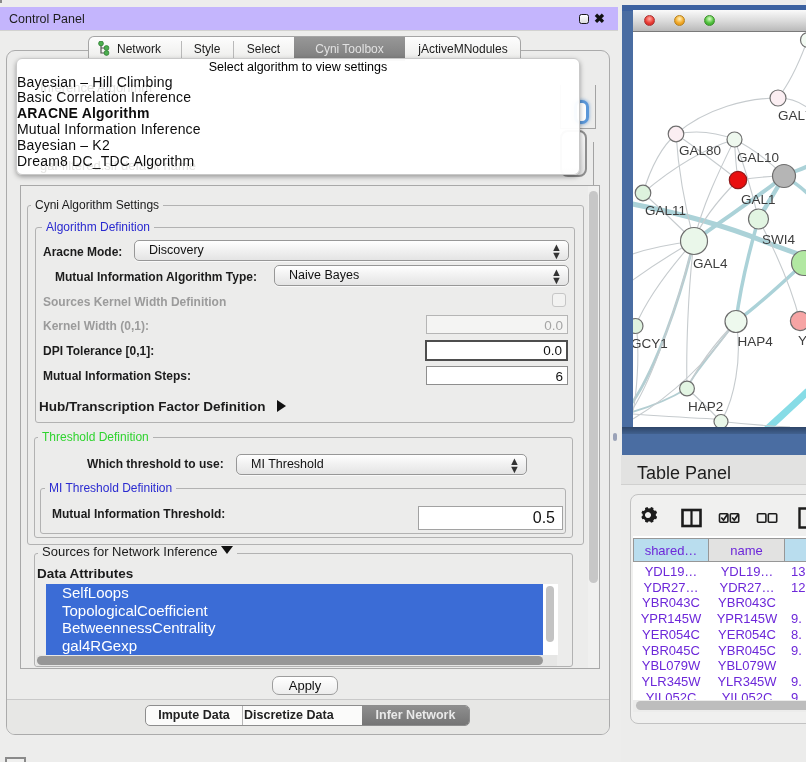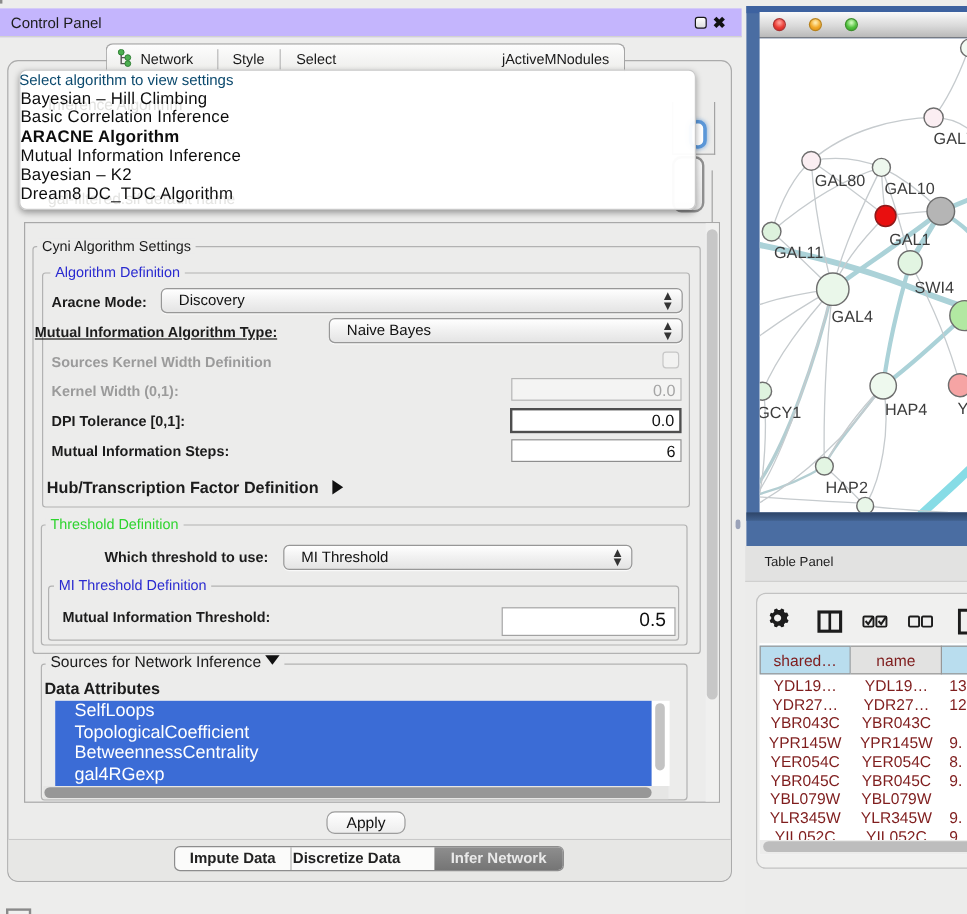--- a/index.html
+++ b/index.html
@@ -34,21 +34,21 @@
 <div class="abs" style="left:589px;top:191px;width:9px;height:392px;background:#c7c7c7;border-radius:5px;"></div>
 
 <div class="grp" style="left:27px;top:205px;width:557px;height:340px;"></div>
 <div class="gt" style="left:31px;top:199px;color:#1a1a1a;">Cyni Algorithm Settings</div>
 
 <div class="grp" style="left:35px;top:227px;width:540px;height:196px;"></div>
 <div class="gt" style="left:42px;top:221px;color:#2a2ad0;">Algorithm Definition</div>
 
 <div class="abs lbl" style="left:43px;top:245px;">Aracne Mode:</div>
 <div class="combo" style="left:134px;top:240px;width:435px;">Discovery<span class="ud">▲<br>▼</span></div>
-<div class="abs lbl" style="left:29px;top:270px;text-decoration:underline;">Mutual Information Algorithm Type:</div>
+<div class="abs lbl" style="left:55px;top:270px;">Mutual Information Algorithm Type:</div>
 <div class="combo" style="left:274px;top:265px;width:295px;">Naive Bayes<span class="ud">▲<br>▼</span></div>
 <div class="abs lbl dis" style="left:43px;top:295px;">Sources Kernel Width Definition</div>
 <div class="abs" style="left:552px;top:293px;width:14px;height:14px;border:1px solid #c6c6c6;border-radius:3px;background:#f2f2f1;"></div>
 <div class="abs lbl dis" style="left:43px;top:319px;">Kernel Width (0,1):</div>
 <div class="inp" style="left:426px;top:315px;width:142px;height:19px;background:#f4f4f3;border:1px solid #b5b5b5;color:#a5a5a5;">0.0</div>
 <div class="abs lbl" style="left:43px;top:344px;">DPI Tolerance [0,1]:</div>
 <div class="inp" style="left:425px;top:340px;width:143px;height:21px;border:2px solid #4e4e4e;line-height:17px;">0.0</div>
 <div class="abs lbl" style="left:43px;top:369px;">Mutual Information Steps:</div>
 <div class="inp" style="left:426px;top:366px;width:142px;height:19px;border:1px solid #8e8e8e;">6</div>
 <div class="abs lbl" style="left:39px;top:399px;font-size:13.5px;">Hub/Transcription Factor Definition</div>
@@ -89,30 +89,31 @@
         <circle cx="3" cy="2.5" r="2.4" fill="#4caf50" stroke="#2e7d32" stroke-width="0.8"></circle>
         <circle cx="8.5" cy="7" r="2.4" fill="#4caf50" stroke="#2e7d32" stroke-width="0.8"></circle>
         <circle cx="8.5" cy="12" r="2.4" fill="#4caf50" stroke="#2e7d32" stroke-width="0.8"></circle>
       </svg>
       <span class="abs" style="left:28px;top:5px;">Network</span>
     </div>
  <div class="abs" style="left:92px;top:4px;width:1px;height:17px;background:#b9b9b9;"></div>
  <div class="abs" style="left:92px;top:5px;width:52px;text-align:center;">Style</div>
  <div class="abs" style="left:144px;top:4px;width:1px;height:17px;background:#b9b9b9;"></div>
  <div class="abs" style="left:144px;top:5px;width:61px;text-align:center;">Select</div>
+ <div class="abs" style="left:205px;top:0;width:111px;height:24px;background:linear-gradient(#979797,#7d7d7d);color:#e2e2e2;text-align:center;padding-top:5px;">Cyni Toolbox</div>
  <div class="abs" style="left:316px;top:5px;width:116px;text-align:center;">jActiveMNodules</div>
 </div>
 
 <div class="abs" style="left:560px;top:85px;width:36px;height:44px;border:1px solid #a3a3a3;border-top:none;background:#ececeb;"></div>
 <div class="abs" style="left:574px;top:100px;width:15px;height:24px;border:3px solid #5b97d8;border-radius:7px;background:#fff;box-shadow:0 0 3px 1px rgba(110,160,215,.55);"></div>
 <div class="abs" style="left:560px;top:130px;width:27px;height:47px;border:2px solid #8f8f8f;border-radius:8px;background:linear-gradient(#f8f8f8,#e6e6e6);"></div>
 <div class="abs" style="left:560px;top:142px;width:34px;height:43px;border-right:1px solid #a3a3a3;"></div>
 
 <div class="abs" style="left:16px;top:58px;width:564px;height:117px;background:rgba(255,255,255,.96);border:1px solid #c9c9c9;border-radius:6px;box-shadow:0 2px 5px rgba(0,0,0,.35);"></div>
-<div class="abs" style="left:16px;top:60px;width:564px;text-align:left;font-size:12.5px;color:#0c4a6e;">Select algorithm to view settings</div>
+<div class="abs" style="left:16px;top:60px;width:564px;text-align:center;font-size:12.5px;color:#000000;">Select algorithm to view settings</div>
 <div class="abs" style="left:40px;top:80px;font-size:13px;color:#e2e2e0;">Inference Algorithm</div>
 <div class="abs" style="left:40px;top:158px;font-size:13px;color:#e4e4e2;">gal-filtered.sif default name</div>
 <div class="abs" style="left:17px;top:74.5px;font-size:14px;letter-spacing:0.2px;color:#0d0d0d;line-height:15.85px;white-space:nowrap;">Bayesian – Hill Climbing<br>Basic Correlation Inference<br><span class="b">ARACNE Algorithm</span><br>Mutual Information Inference<br>Bayesian – K2<br>Dream8 DC_TDC Algorithm</div>
 
 <div class="abs" style="left:622px;top:5px;width:184px;height:450px;background:#4a6da2;"></div>
 <div class="abs" style="left:622px;top:5px;width:184px;height:6px;background:#3d62a0;"></div>
 
 <div class="abs" style="left:633px;top:10px;width:173px;height:22px;background:linear-gradient(#fafafa,#d9d9d9 55%,#b9b9b9);border-bottom:1px solid #7a7a7a;">
  <div class="abs" style="left:11px;top:5px;width:11px;height:11px;border-radius:50%;background:radial-gradient(circle at 50% 32%,#ff9a93 8%,#ea3d35 55%,#c81e1e);border:0.5px solid #a33;"></div>
  <div class="abs" style="left:41px;top:5px;width:11px;height:11px;border-radius:50%;background:radial-gradient(circle at 50% 32%,#ffe9a8 8%,#f2a929 55%,#d88a10);border:0.5px solid #b7821d;"></div>
@@ -192,21 +193,21 @@
  <text x="737.5" y="346">HAP4</text>
  <text x="798" y="345">Y</text>
  <text x="688" y="411">HAP2</text>
 </g>
 </svg>
 </div>
 
 <div class="abs" style="left:622px;top:427px;width:184px;height:7px;background:linear-gradient(#2e4568,#41618f);"></div>
 
 <div class="abs" style="left:621px;top:455px;width:185px;height:30px;background:#e2e2e1;border-bottom:1px solid #d0d0cf;">
- <div class="abs" style="left:16px;top:8px;font-size:11px;color:#1d1d1d;">Table Panel</div>
+ <div class="abs" style="left:16px;top:8px;font-size:18px;color:#1d1d1d;">Table Panel</div>
 </div>
 <div class="abs" style="left:621px;top:485px;width:185px;height:277px;background:#ececeb;"></div>
 
 <div class="abs" style="left:630px;top:494px;width:185px;height:230px;border:1px solid #c2c2c2;border-radius:8px 0 0 8px;background:#f0f0ef;"></div>
 
 <svg class="abs" style="left:633px;top:500px;" width="173" height="36" viewBox="0 0 173 36">
  <g fill="#1c1c1c">
       <path d="M21.5 10.4 l1.6 .3 a7.3 7.3 0 0 1 1 2.4 l-1.3 1 a6 6 0 0 1 0 1.7 l1.3 1 a7.3 7.3 0 0 1 -1 2.4 l-1.6 -.2 a6 6 0 0 1 -1.2 1.2 l.2 1.6 a7.3 7.3 0 0 1 -2.4 1 l-1 -1.3 a6 6 0 0 1 -1.7 0 l-1 1.3 a7.3 7.3 0 0 1 -2.4 -1 l.2 -1.6 a6 6 0 0 1 -1.2 -1.2 l-1.6 .2 a7.3 7.3 0 0 1 -1 -2.4 l1.3 -1 a6 6 0 0 1 0 -1.7 l-1.3 -1 a7.3 7.3 0 0 1 1 -2.4 l1.6 .3 a6 6 0 0 1 1.2 -1.3 l-.2 -1.6 a7.3 7.3 0 0 1 2.4 -1 l1 1.3 a6 6 0 0 1 1.7 0 l1 -1.3 a7.3 7.3 0 0 1 2.4 1 l-.2 1.6 a6 6 0 0 1 1.2 1.3 z M15 12 a3 3 0 1 0 .001 0 z"></path>
     </g>
  <rect x="49.5" y="10" width="18" height="16" fill="none" stroke="#1c1c1c" stroke-width="2.6"></rect>
@@ -215,21 +216,21 @@
   <rect x="86.5" y="13.8" width="8.4" height="8.4" rx="1"></rect>
       <rect x="97.3" y="13.8" width="8.4" height="8.4" rx="1"></rect>
   <path d="M88.3 17.5 l2.2 2.6 4.2 -6.2" stroke-width="1.7"></path>
       <path d="M99.1 17.5 l2.2 2.6 4.2 -6.2" stroke-width="1.7"></path>
   <rect x="124.5" y="13.8" width="8.4" height="8.4" rx="1"></rect>
       <rect x="135.3" y="13.8" width="8.4" height="8.4" rx="1"></rect>
  </g>
  <path d="M166.5 8.5 h10 l5 5 v14 h-15 z" fill="none" stroke="#1c1c1c" stroke-width="2.4"></path>
 </svg>
 
-<div class="abs" style="left:633px;top:536px;width:173px;height:176px;background:#fff;font-size:13px;color:#7f1d1d;">
+<div class="abs" style="left:633px;top:536px;width:173px;height:176px;background:#fff;font-size:13px;color:#6d28d9;">
  <div class="abs" style="left:0;top:2px;width:76px;height:24px;background:#b9ddee;border:1px solid #979797;text-align:center;line-height:23px;">shared…</div>
  <div class="abs" style="left:76px;top:2px;width:76px;height:24px;background:#e2e2e1;border:1px solid #979797;border-left:none;text-align:center;line-height:23px;">name</div>
  <div class="abs" style="left:152px;top:2px;width:30px;height:24px;background:#b9ddee;border:1px solid #979797;border-left:none;"></div>
  <div class="abs" style="left:0;top:28px;width:76px;text-align:center;line-height:15.7px;">YDL19…<br>YDR27…<br>YBR043C<br>YPR145W<br>YER054C<br>YBR045C<br>YBL079W<br>YLR345W<br>YIL052C</div>
  <div class="abs" style="left:76px;top:28px;width:76px;text-align:center;line-height:15.7px;">YDL19…<br>YDR27…<br>YBR043C<br>YPR145W<br>YER054C<br>YBR045C<br>YBL079W<br>YLR345W<br>YIL052C</div>
  <div class="abs" style="left:158px;top:28px;width:20px;line-height:15.7px;">13<br>12<br>&nbsp;<br>9.<br>8.<br>9.<br>&nbsp;<br>9.<br>9.</div>
  <div class="abs" style="left:0;top:164px;width:173px;height:12px;background:#ececeb;"></div>
  <div class="abs" style="left:3px;top:164.5px;width:170px;height:9px;background:#bdbdbd;border-radius:4.5px 0 0 4.5px;"></div>
 </div>
 

